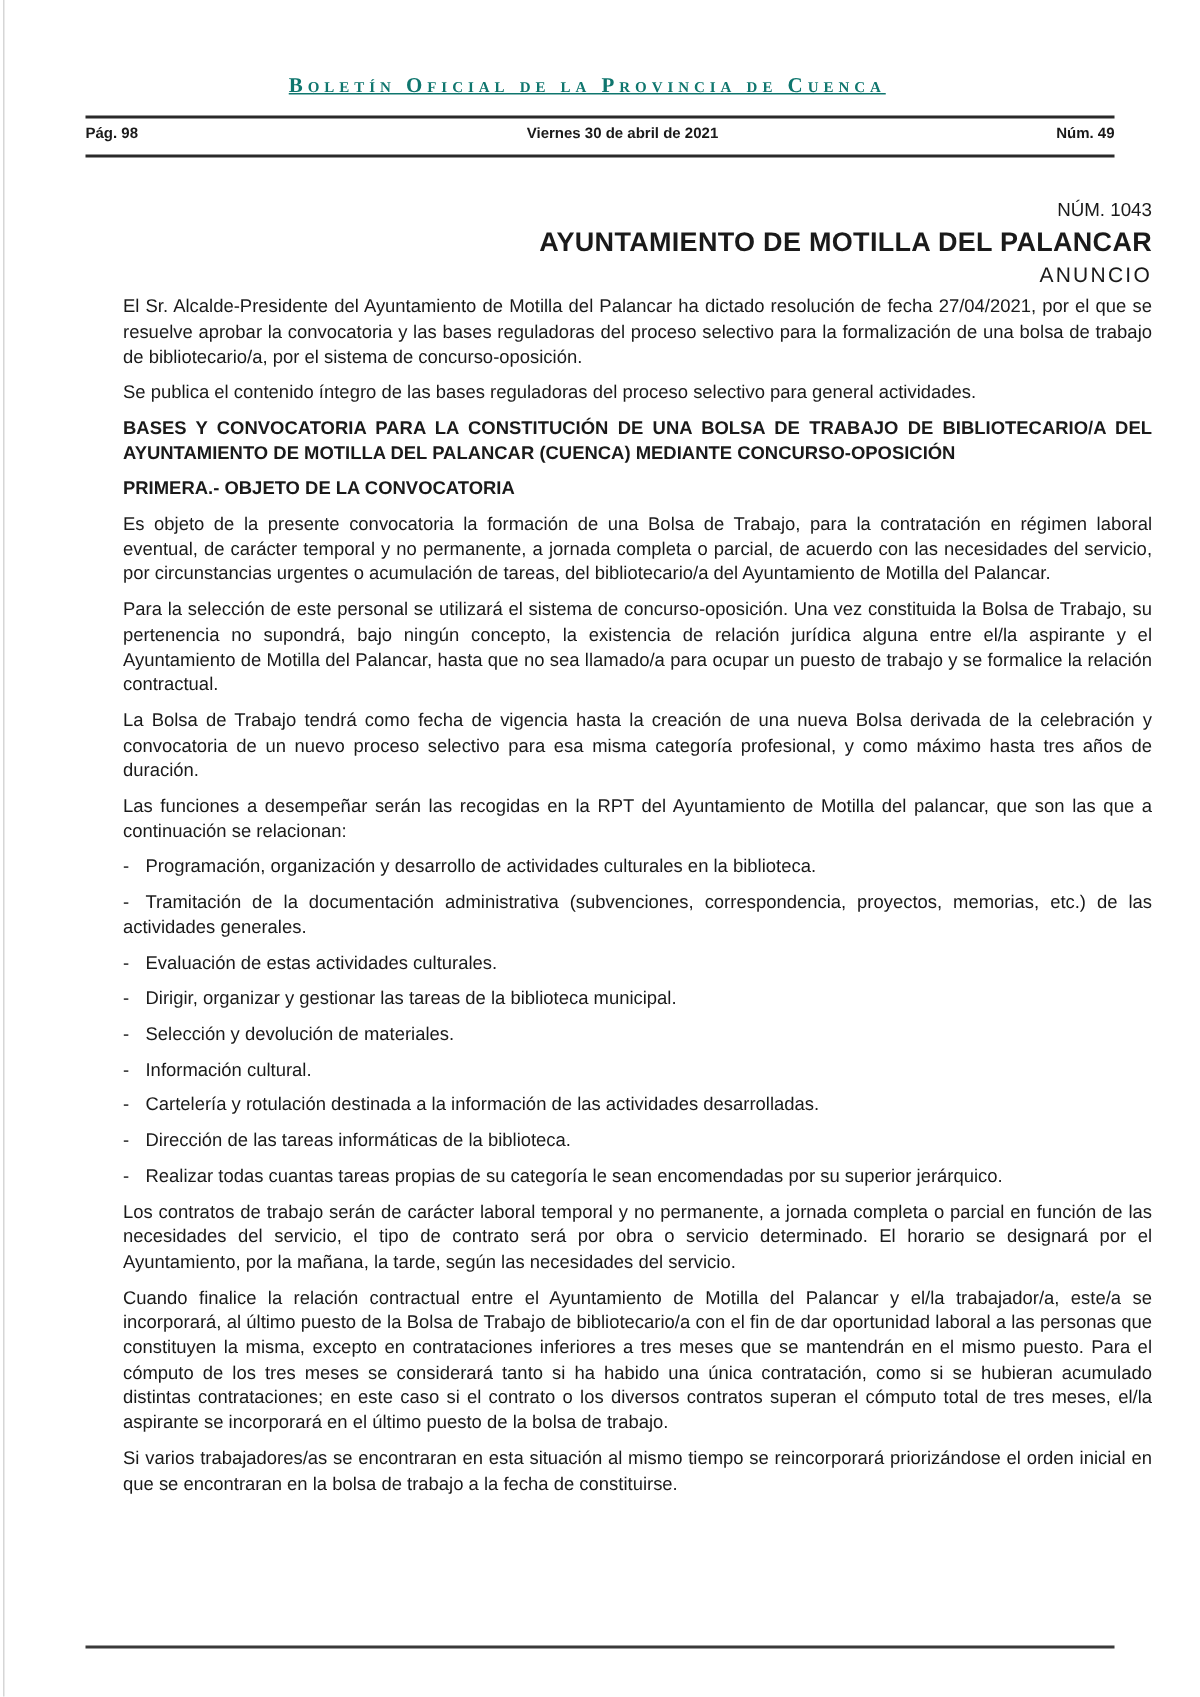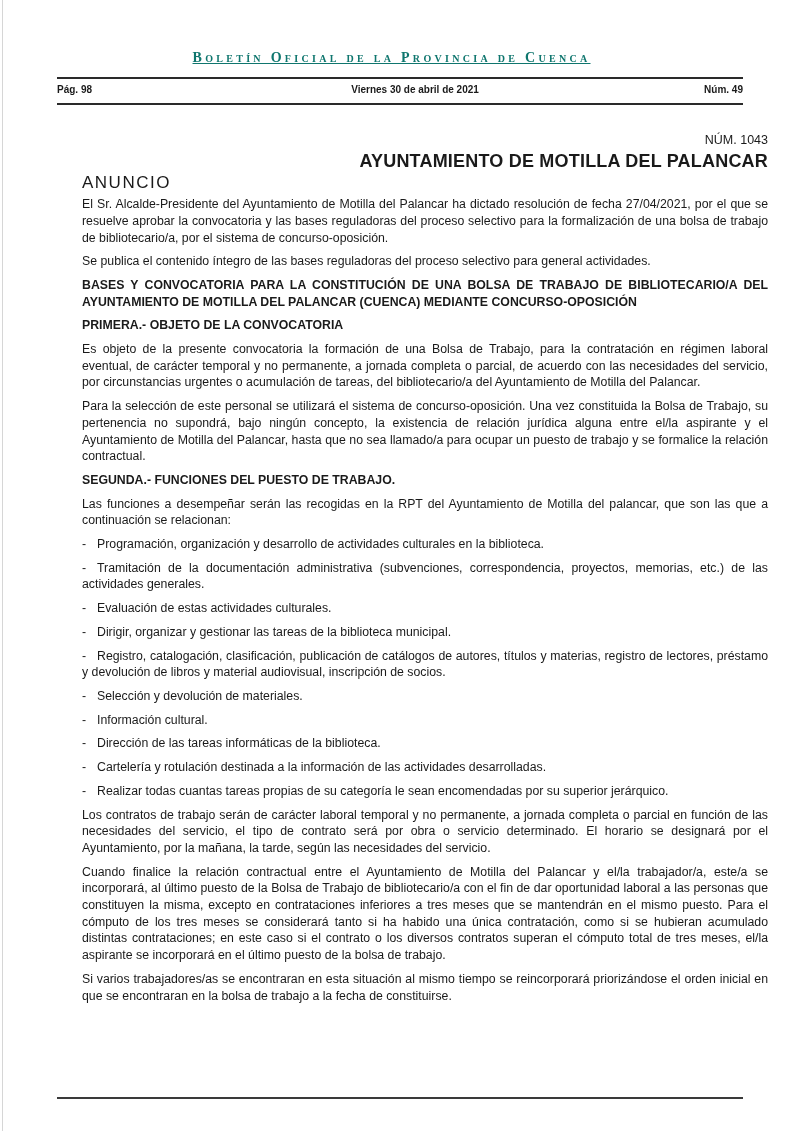--- a/index.html
+++ b/index.html
@@ -11,21 +11,21 @@
               color: #0f766e; font-variant: small-caps; font-weight: bold; text-decoration: underline; }
   .rule { position: absolute; left: 57px; width: 686px; height: 2px; background: #2a2a2a; }
   .hdr { position: absolute; top: 84px; left: 57px; width: 686px; height: 16px;
          font-family: "Liberation Sans", sans-serif; font-weight: bold; font-size: 10px; font-stretch: condensed; }
   .hdr .l { position: absolute; left: 0; }
   .hdr .c { position: absolute; left: 15px; width: 100%; text-align: center; }
   .hdr .r { position: absolute; right: 0; text-align: right; }
   .content { position: absolute; top: 132px; left: 57px; width: 686px; font-size: 12.3px; line-height: 16.7px; margin-left: 25px; }
   .num { text-align: right; font-size: 12.5px; margin: 0 0 4px 0; }
   .title { text-align: right; font-weight: bold; font-size: 18px; margin: 0 0 6px 0; letter-spacing: 0.2px; }
-  .sub { text-align: left; font-size: 17px; letter-spacing: 1.5px; margin: 0 0 4px 0; }
+  .sub { text-align: right; font-size: 14px; letter-spacing: 1.5px; margin: 0 0 4px 0; }
   p { margin: 0 0 7px 0; text-align: justify; }
   .bold { font-weight: bold; }
   .h { font-weight: bold; margin: 0 0 7px 0; }
   .item { margin: 0 0 7px 0; text-align: justify; }
   .item .dash { display: inline-block; width: 15px; }
   .footrule { position: absolute; left: 57px; width: 686px; top: 1097px; height: 2px; background: #3a3a3a; }
 </style>
 </head>
 <body>
 
@@ -45,32 +45,31 @@
   <div class="title">AYUNTAMIENTO DE MOTILLA DEL PALANCAR</div>
   <div class="sub">ANUNCIO</div>
 
   <p>El Sr. Alcalde-Presidente del Ayuntamiento de Motilla del Palancar ha dictado resolución de fecha 27/04/2021, por el que se resuelve aprobar la convocatoria y las bases reguladoras del proceso selectivo para la formalización de una bolsa de trabajo de bibliotecario/a, por el sistema de concurso-oposición.</p>
   <p>Se publica el contenido íntegro de las bases reguladoras del proceso selectivo para general actividades.</p>
   <p class="bold">BASES Y CONVOCATORIA PARA LA CONSTITUCIÓN DE UNA BOLSA DE TRABAJO DE BIBLIOTECARIO/A DEL AYUNTAMIENTO DE MOTILLA DEL PALANCAR (CUENCA) MEDIANTE CONCURSO-OPOSICIÓN</p>
 
   <div class="h">PRIMERA.- OBJETO DE LA CONVOCATORIA</div>
   <p>Es objeto de la presente convocatoria la formación de una Bolsa de Trabajo, para la contratación en régimen laboral eventual, de carácter temporal y no permanente, a jornada completa o parcial, de acuerdo con las necesidades del servicio, por circunstancias urgentes o acumulación de tareas, del bibliotecario/a del Ayuntamiento de Motilla del Palancar.</p>
   <p>Para la selección de este personal se utilizará el sistema de concurso-oposición. Una vez constituida la Bolsa de Trabajo, su pertenencia no supondrá, bajo ningún concepto, la existencia de relación jurídica alguna entre el/la aspirante y el Ayuntamiento de Motilla del Palancar, hasta que no sea llamado/a para ocupar un puesto de trabajo y se formalice la relación contractual.</p>
+  <p>La Bolsa de Trabajo tendrá como fecha de vigencia hasta la creación de una nueva Bolsa derivada de la celebración y convocatoria de un nuevo proceso selectivo para esa misma categoría profesional, y como máximo hasta tres años de duración.</p>
 
-  <div class="h">SEGUNDA.- FUNCIONES DEL PUESTO DE TRABAJO.</div>
   <p>Las funciones a desempeñar serán las recogidas en la RPT del Ayuntamiento de Motilla del palancar, que son las que a continuación se relacionan:</p>
   <div class="item"><span class="dash">-</span><span>Programación, organización y desarrollo de actividades culturales en la biblioteca.</span></div>
   <div class="item"><span class="dash">-</span><span>Tramitación de la documentación administrativa (subvenciones, correspondencia, proyectos, memorias, etc.) de las actividades generales.</span></div>
   <div class="item"><span class="dash">-</span><span>Evaluación de estas actividades culturales.</span></div>
   <div class="item"><span class="dash">-</span><span>Dirigir, organizar y gestionar las tareas de la biblioteca municipal.</span></div>
-  <div class="item"><span class="dash">-</span><span>Registro, catalogación, clasificación, publicación de catálogos de autores, títulos y materias, registro de lectores, préstamo y devolución de libros y material audiovisual, inscripción de socios.</span></div>
   <div class="item"><span class="dash">-</span><span>Selección y  devolución de materiales.</span></div>
   <div class="item"><span class="dash">-</span><span>Información cultural.</span></div>
+  <div class="item"><span class="dash">-</span><span>Cartelería y rotulación destinada a la información de las actividades desarrolladas.</span></div>
   <div class="item"><span class="dash">-</span><span>Dirección de las tareas informáticas de la biblioteca.</span></div>
-  <div class="item"><span class="dash">-</span><span>Cartelería y rotulación destinada a la información de las actividades desarrolladas.</span></div>
   <div class="item"><span class="dash">-</span><span>Realizar todas cuantas tareas propias de su categoría le sean encomendadas por su superior jerárquico.</span></div>
 
   <p>Los contratos de trabajo serán de carácter laboral temporal y no permanente, a jornada completa o parcial en función de las necesidades del servicio, el tipo de contrato será  por obra o servicio determinado. El horario se designará por el Ayuntamiento, por la mañana, la tarde, según las necesidades del servicio.</p>
   <p>Cuando finalice la relación contractual entre el Ayuntamiento de Motilla del Palancar y el/la trabajador/a, este/a se incorporará, al último puesto de la Bolsa de Trabajo de bibliotecario/a con el fin de dar oportunidad laboral a las personas que constituyen la misma, excepto en contrataciones inferiores a tres meses que se mantendrán en el mismo puesto.  Para el cómputo de los tres meses se considerará tanto si ha habido una única contratación, como si se hubieran acumulado distintas contrataciones; en este caso si el contrato o los diversos contratos superan el cómputo total de tres meses, el/la aspirante se incorporará en el último puesto de la bolsa de trabajo.</p>
   <p>Si varios trabajadores/as se encontraran en esta situación al mismo tiempo se reincorporará priorizándose el orden inicial en que se encontraran en la bolsa de trabajo a la fecha de constituirse.</p>
 </div>
 
 <div class="footrule"></div>
 
 </body></html>

